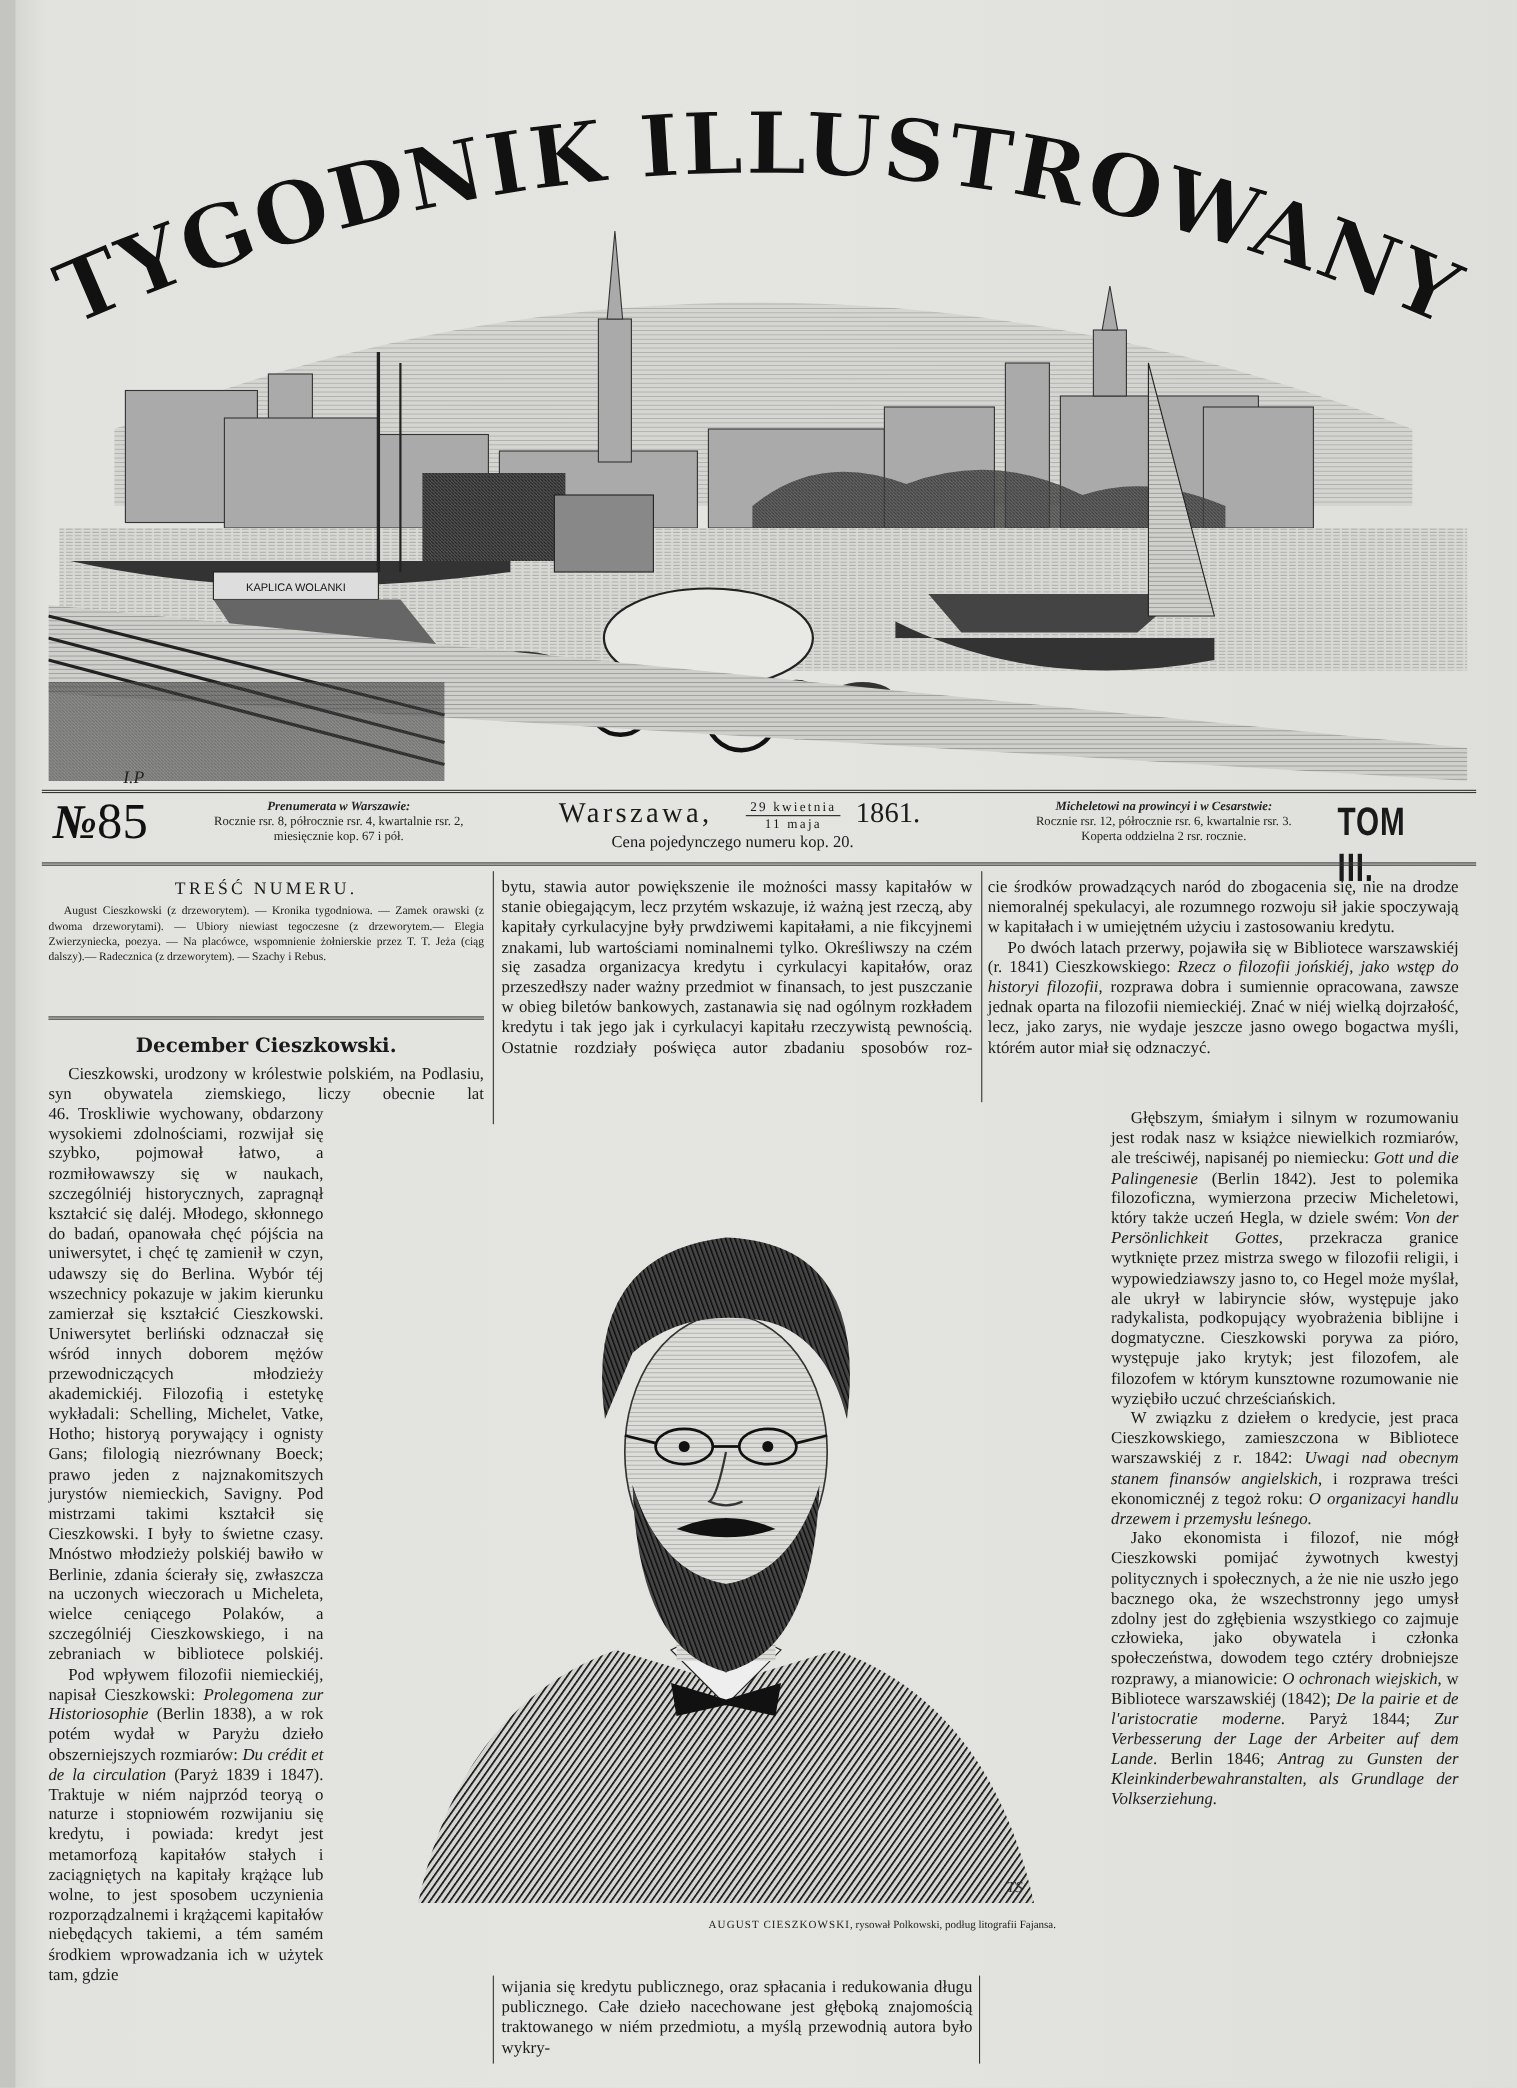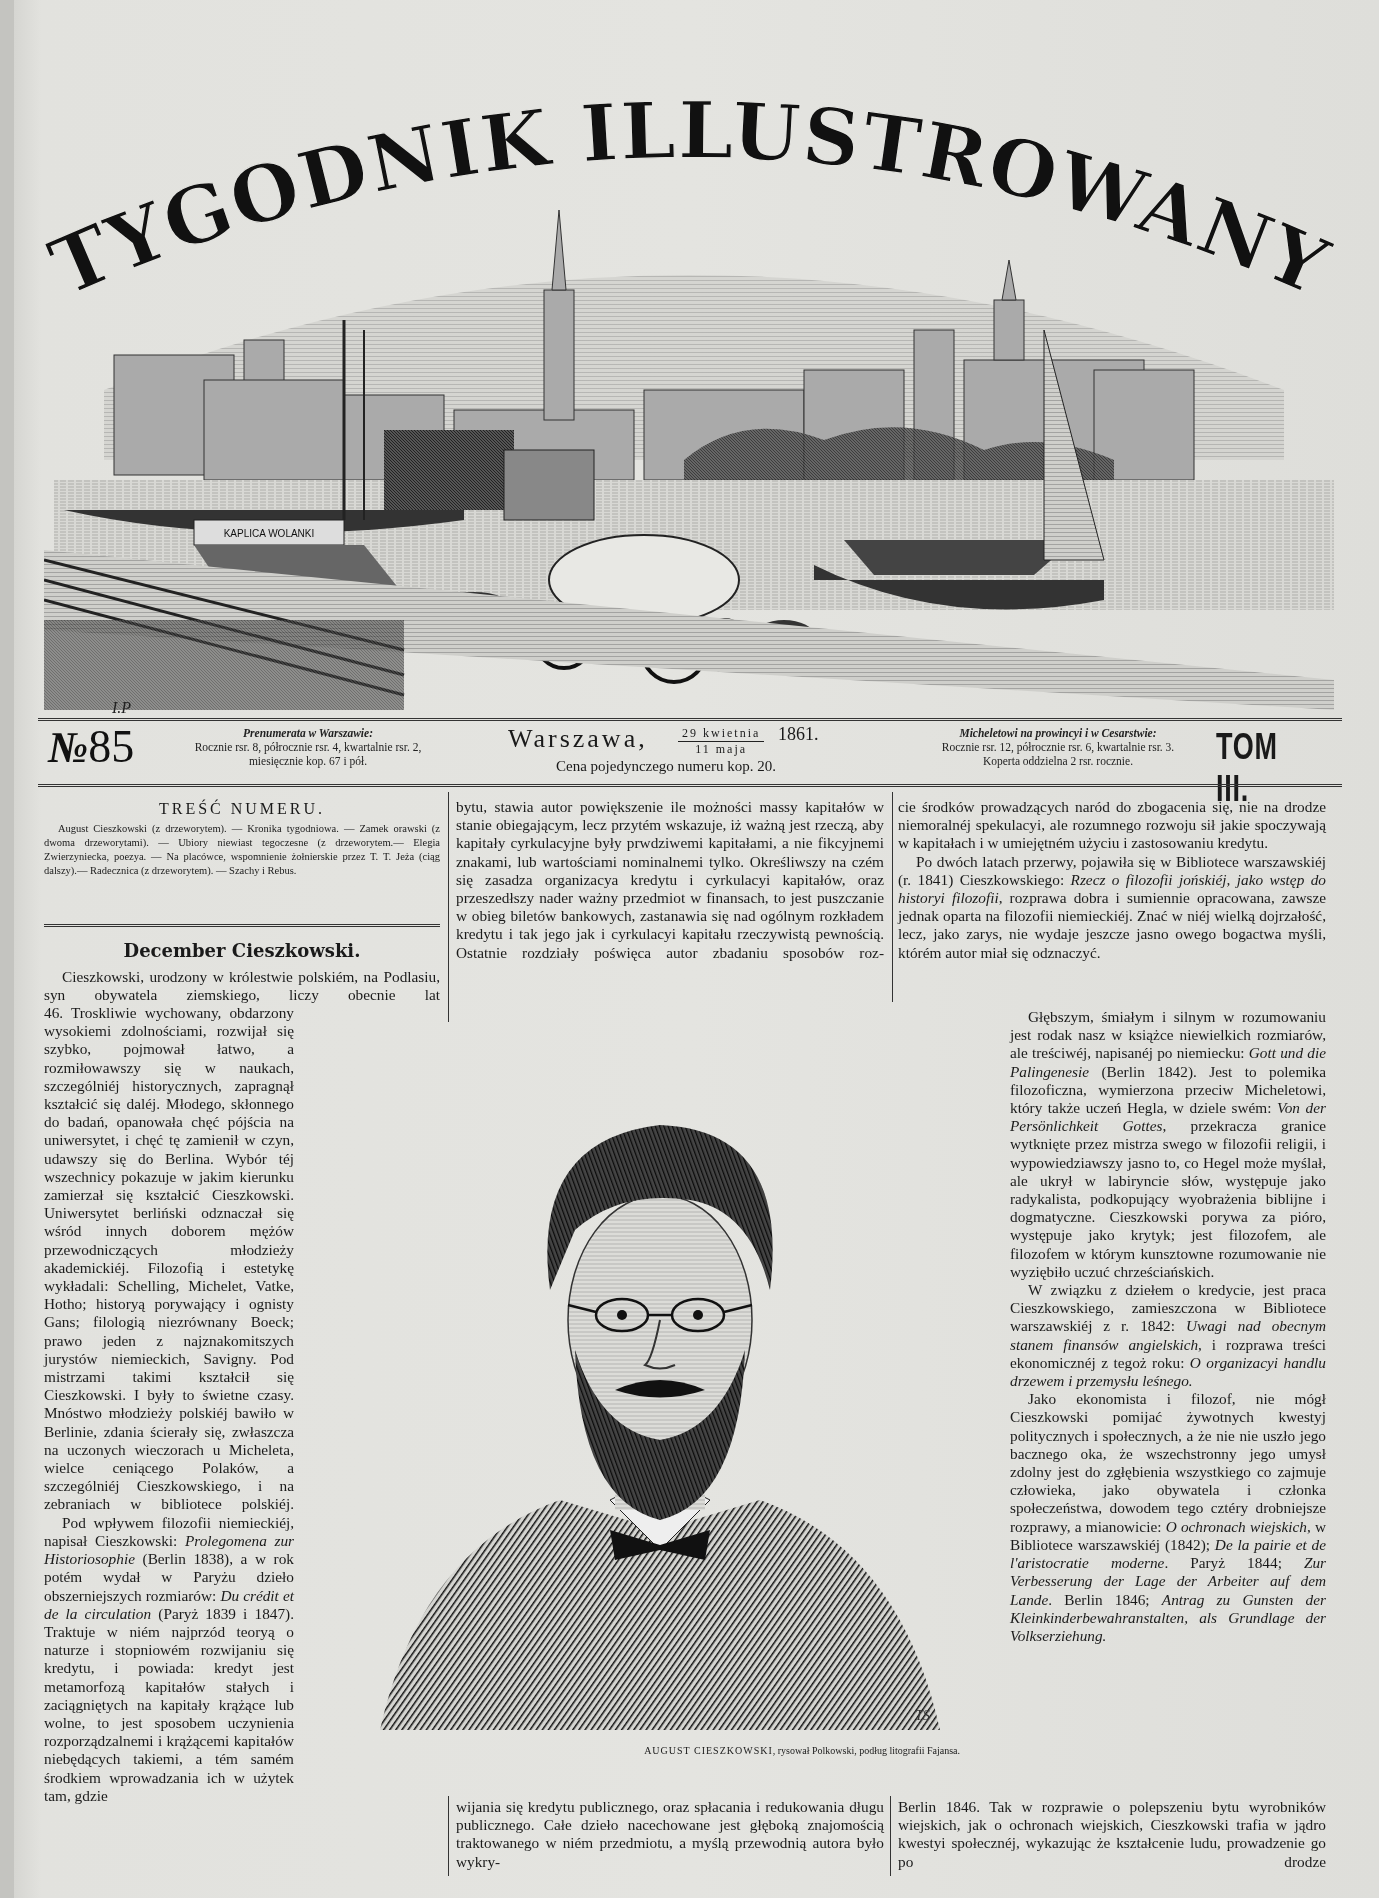--- a/index.html
+++ b/index.html
@@ -18,21 +18,21 @@
   
   .rule{position:absolute;left:38px;width:1304px;height:0;border-top:3px double #333;}
   .strip{position:absolute;left:38px;top:724px;width:1304px;height:56px;}
   .num{position:absolute;left:10px;top:-4px;font-size:44px;font-style:italic;font-weight:bold;color:#111;}
   .num .n85{font-style:normal;font-weight:normal;font-size:46px;}
   .sub{position:absolute;font-size:11.5px;text-align:center;line-height:14px;color:#222;}
   .sub .h{font-style:italic;font-weight:bold;}
   .city{position:absolute;left:470px;top:0;font-size:26px;letter-spacing:3px;}
   .frac{position:absolute;left:640px;top:2px;font-size:12px;letter-spacing:2px;text-align:center;line-height:15px;}
   .frac .top{border-bottom:1px solid #222;padding:0 4px;}
-  .year{position:absolute;left:740px;top:0;font-size:18px;}
+  .year{position:absolute;left:740px;top:0;font-size:26px;}
   .price{position:absolute;left:518px;top:34px;font-size:15px;}
   .tom{position:absolute;left:1178px;top:2px;font-size:36px;font-weight:bold;font-family:"Liberation Sans",sans-serif;transform:scaleX(.75);transform-origin:left;letter-spacing:1px;}
   
   .colrule{position:absolute;width:0;border-left:1px solid #333;}
   .toc{position:absolute;left:44px;top:800px;width:396px;}
   .toc-h{text-align:center;font-size:16px;letter-spacing:3px;margin-bottom:4px;}
   .toc-b{font-size:10.5px;line-height:14px;text-align:justify;text-indent:14px;}
   .t{position:absolute;font-size:15.3px;line-height:18.2px;text-align:justify;text-align-last:justify;}
   .t p{margin:0;}
   .t .last{text-align-last:left;}
@@ -192,23 +192,20 @@
 
   <div class="t" style="left:898px;top:798px;width:428px">
     <p class="last">cie środków prowadzących naród do zbogacenia się, nie na drodze niemoralnéj spekulacyi, ale rozumnego rozwoju sił jakie spoczywają w kapitałach i w umiejętném użyciu i zastosowaniu kredytu.</p>
     <p class="ind last"><span>Po dwóch latach przerwy, pojawiła się w Bibliotece warszawskiéj (r. 1841) Cieszkowskiego: </span><i>Rzecz o filozofii jońskiéj, jako wstęp do historyi filozofii</i><span>, rozprawa dobra i sumiennie opracowana, zawsze jednak oparta na filozofii niemieckiéj. Znać w niéj wielką dojrzałość, lecz, jako zarys, nie wydaje jeszcze jasno owego bogactwa myśli, którém autor miał się odznaczyć.</span></p>
   </div>
   <div class="t" style="left:1010px;top:1008px;width:316px">
     <p class="ind last"><span>Głębszym, śmiałym i silnym w rozumowaniu jest rodak nasz w książce niewielkich rozmiarów, ale treściwéj, napisanéj po niemiecku: </span><i>Gott und die Palingenesie</i><span> (Berlin 1842). Jest to polemika filozoficzna, wymierzona przeciw Micheletowi, który także uczeń Hegla, w dziele swém: </span><i>Von der Persönlichkeit Gottes</i><span>, przekracza granice wytknięte przez mistrza swego w filozofii religii, i wypowiedziawszy jasno to, co Hegel może myślał, ale ukrył w labiryncie słów, występuje jako radykalista, podkopujący wyobrażenia biblijne i dogmatyczne. Cieszkowski porywa za pióro, występuje jako krytyk; jest filozofem, ale filozofem w którym kunsztowne rozumowanie nie wyziębiło uczuć chrześciańskich.</span></p>
     <p class="ind last"><span>W związku z dziełem o kredycie, jest praca Cieszkowskiego, zamieszczona w Bibliotece warszawskiéj z r. 1842: </span><i>Uwagi nad obecnym stanem finansów angielskich</i><span>, i rozprawa treści ekonomicznéj z tegoż roku: </span><i>O organizacyi handlu drzewem i przemysłu leśnego.</i></p>
     <p class="ind last"><span>Jako ekonomista i filozof, nie mógł Cieszkowski pomijać żywotnych kwestyj politycznych i społecznych, a że nie nie uszło jego bacznego oka, że wszechstronny jego umysł zdolny jest do zgłębienia wszystkiego co zajmuje człowieka, jako obywatela i członka społeczeństwa, dowodem tego cztéry drobniejsze rozprawy, a mianowicie: </span><i>O ochronach wiejskich</i><span>, w Bibliotece warszawskiéj (1842); </span><i>De la pairie et de l'aristocratie moderne</i><span>. Paryż 1844; </span><i>Zur Verbesserung der Lage der Arbeiter auf dem Lande</i><span>. Berlin 1846; </span><i>Antrag zu Gunsten der Kleinkinderbewahranstalten, als Grundlage der Volkserziehung.</i></p>
   </div>
-  <div class="t" style="left:898px;top:1798px;width:428px">
-    <p>Berlin 1846. Tak w rozprawie o polepszeniu bytu wyrobników wiejskich, jak o ochronach wiejskich, Cieszkowski trafia w jądro kwestyi społecznéj, wykazując że kształcenie ludu, prowadzenie go po drodze</p>
-  </div>
 
   <svg class="portrait" viewBox="0 0 600 720">
     <defs>
       <pattern id="coat" width="5" height="5" patternUnits="userSpaceOnUse" patternTransform="rotate(35)">
         <rect width="5" height="5" fill="#d5d5d1"></rect>
           <line x1="0" y1="0" x2="0" y2="5" stroke="#111" stroke-width="3"></line>
       </pattern>
       <pattern id="hair" width="4" height="4" patternUnits="userSpaceOnUse" patternTransform="rotate(-20)">
         <rect width="4" height="4" fill="#444"></rect>
           <line x1="0" y1="0" x2="0" y2="4" stroke="#0a0a0a" stroke-width="2.5"></line>

